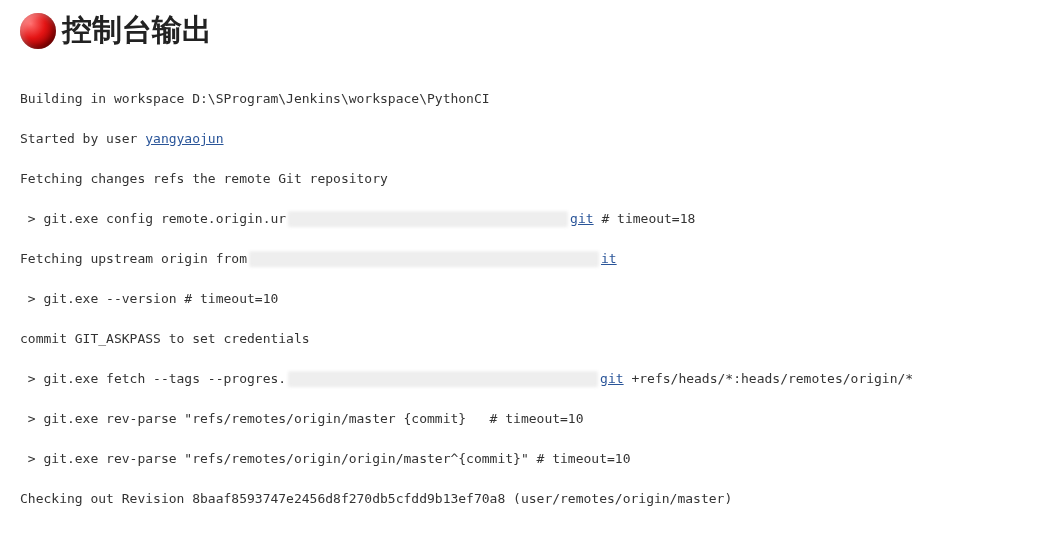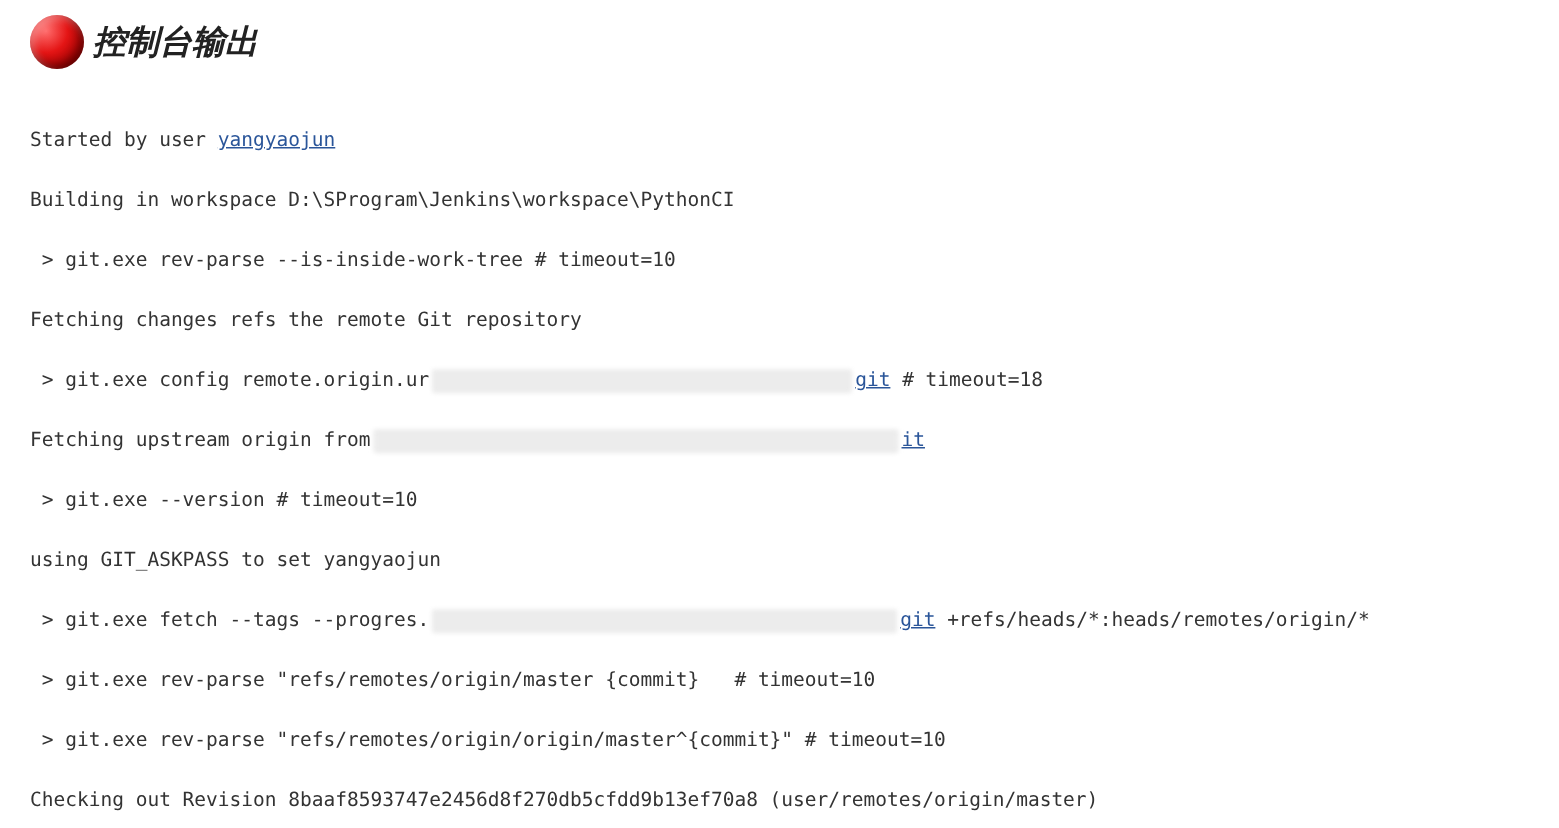--- a/index.html
+++ b/index.html
@@ -21,24 +21,23 @@
       margin-bottom: 18px;
     }
     .red-ball {
       width: 36px;
       height: 36px;
       border-radius: 50%;
       background: radial-gradient(circle at 30% 30%, #ff6b6b 0%, #e41515 40%, #a00000 75%, #700000 100%);
       box-shadow: inset -3px -3px 6px rgba(0,0,0,0.35), inset 3px 3px 6px rgba(255,255,255,0.35);
     }
     .header-title {
-      font-size: 22px;
+      font-size: 30px;
       font-weight: bold;
       color: #222;
-      font-style: italic;
     }
     .console {
       font-family: "NSimSun", "SimSun", "Consolas", monospace;
       font-size: 13px;
       line-height: 20px;
       white-space: pre;
       color: #333;
       position: relative;
     }
     .line {
@@ -62,28 +61,27 @@
   </style>
 </head>
 <body>
 
 <div class="header">
   <div class="red-ball"></div>
   <div class="header-title">控制台输出</div>
 </div>
 
 <div class="console">
+<div class="line">Building in workspace D:\SProgram\Jenkins\workspace\PythonCI</div>
 <div class="line"><span>Started by user </span><span class="link">yangyaojun</span></div>
-<div class="line">Building in workspace D:\SProgram\Jenkins\workspace\PythonCI</div>
-<div class="line"> &gt; git.exe rev-parse --is-inside-work-tree # timeout=10</div>
 <div class="line">Fetching changes refs the remote Git repository</div>
 <div class="line"><span> &gt; git.exe config remote.origin.ur</span><span class="redacted" style="width:280px"></span><span class="link">git</span><span> # timeout=18</span></div>
 <div class="line"><span>Fetching upstream origin from</span><span class="redacted" style="width:350px"></span><span class="link">it</span></div>
 <div class="line"> &gt; git.exe --version # timeout=10</div>
-<div class="line">using GIT_ASKPASS to set yangyaojun </div>
+<div class="line">commit GIT_ASKPASS to set credentials </div>
 <div class="line"><span> &gt; git.exe fetch --tags --progres.</span><span class="redacted" style="width:310px"></span><span class="link">git</span><span> +refs/heads/*:heads/remotes/origin/*</span></div>
 <div class="line"><span> &gt; git.exe rev-parse "refs/remotes/origin/master {commit}   # timeout=10</span></div>
 <div class="line"> &gt; git.exe rev-parse "refs/remotes/origin/origin/master^{commit}" # timeout=10</div>
 <div class="line">Checking out Revision 8baaf8593747e2456d8f270db5cfdd9b13ef70a8 (user/remotes/origin/master)</div>
 
 
 
 
 
 

